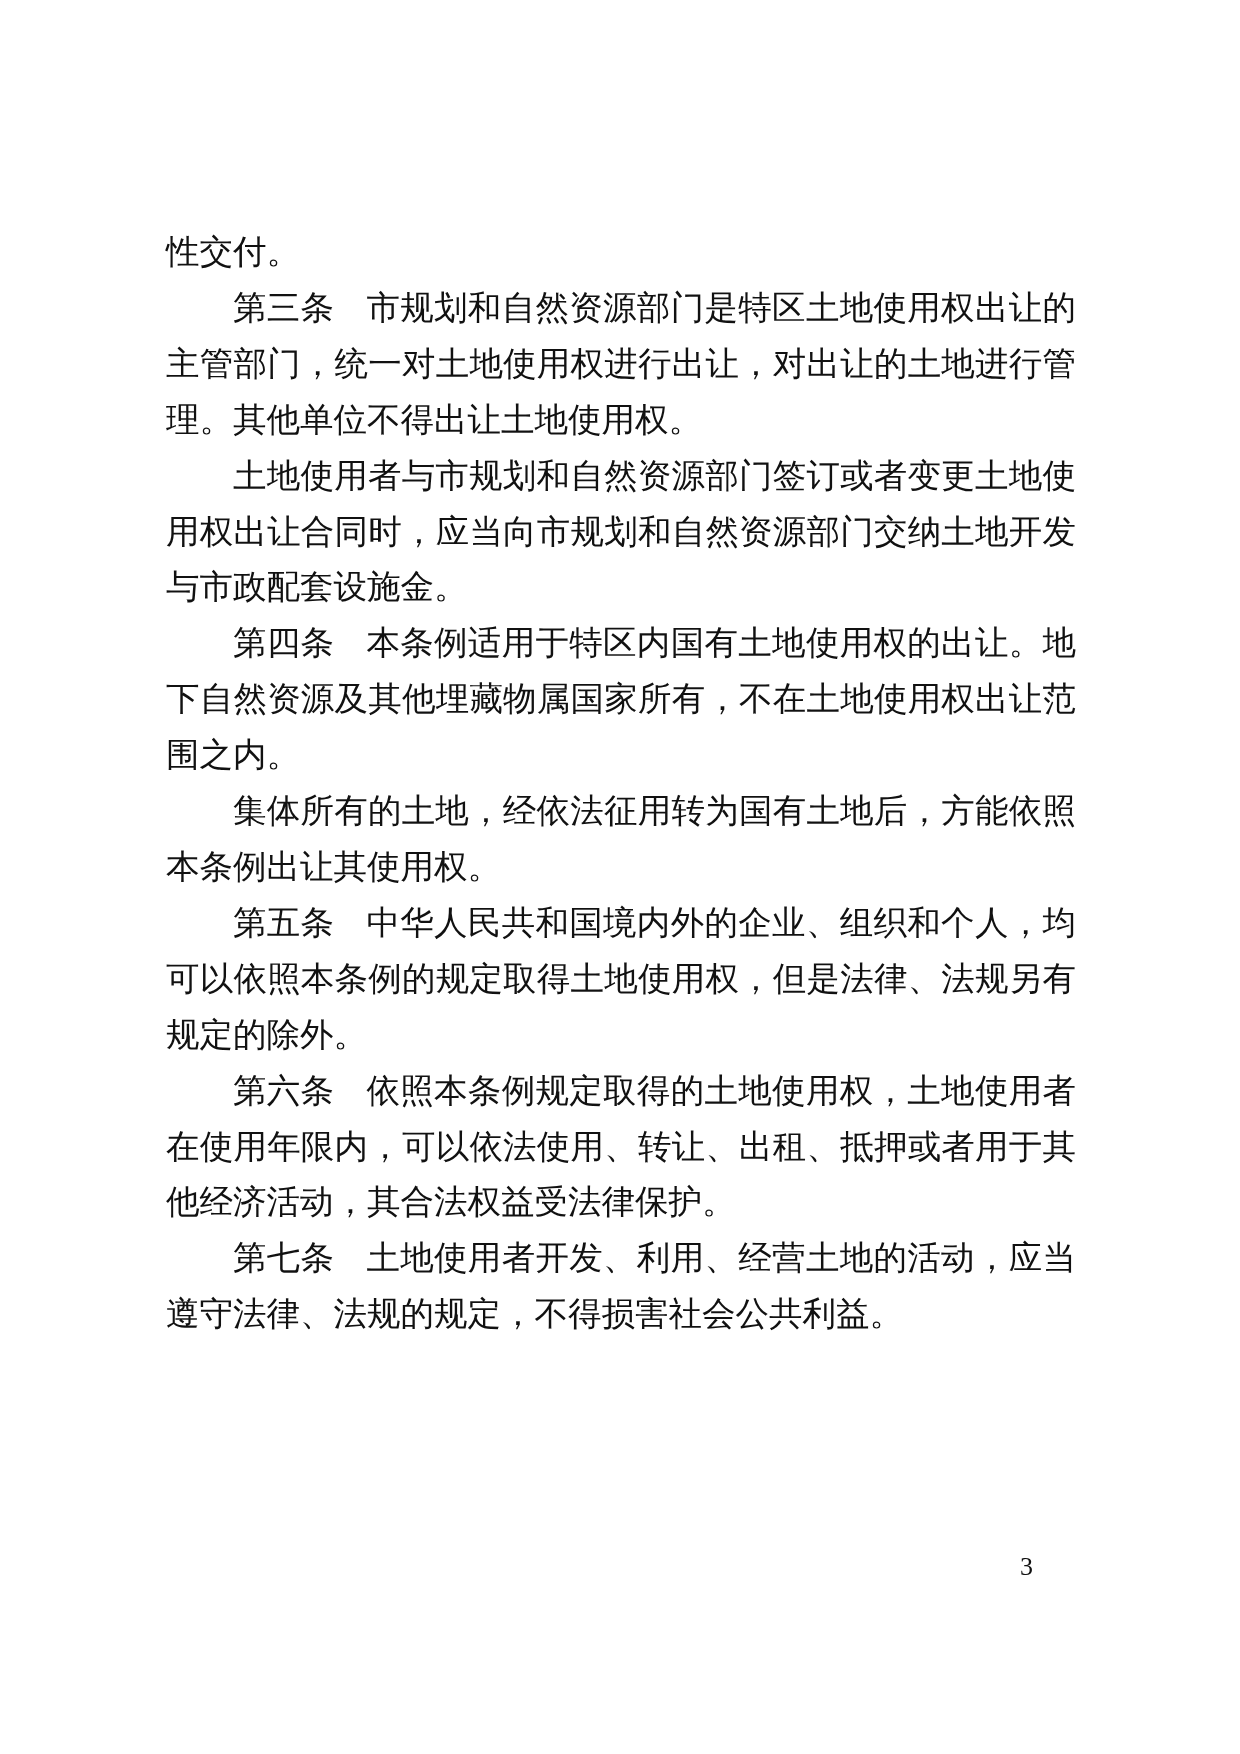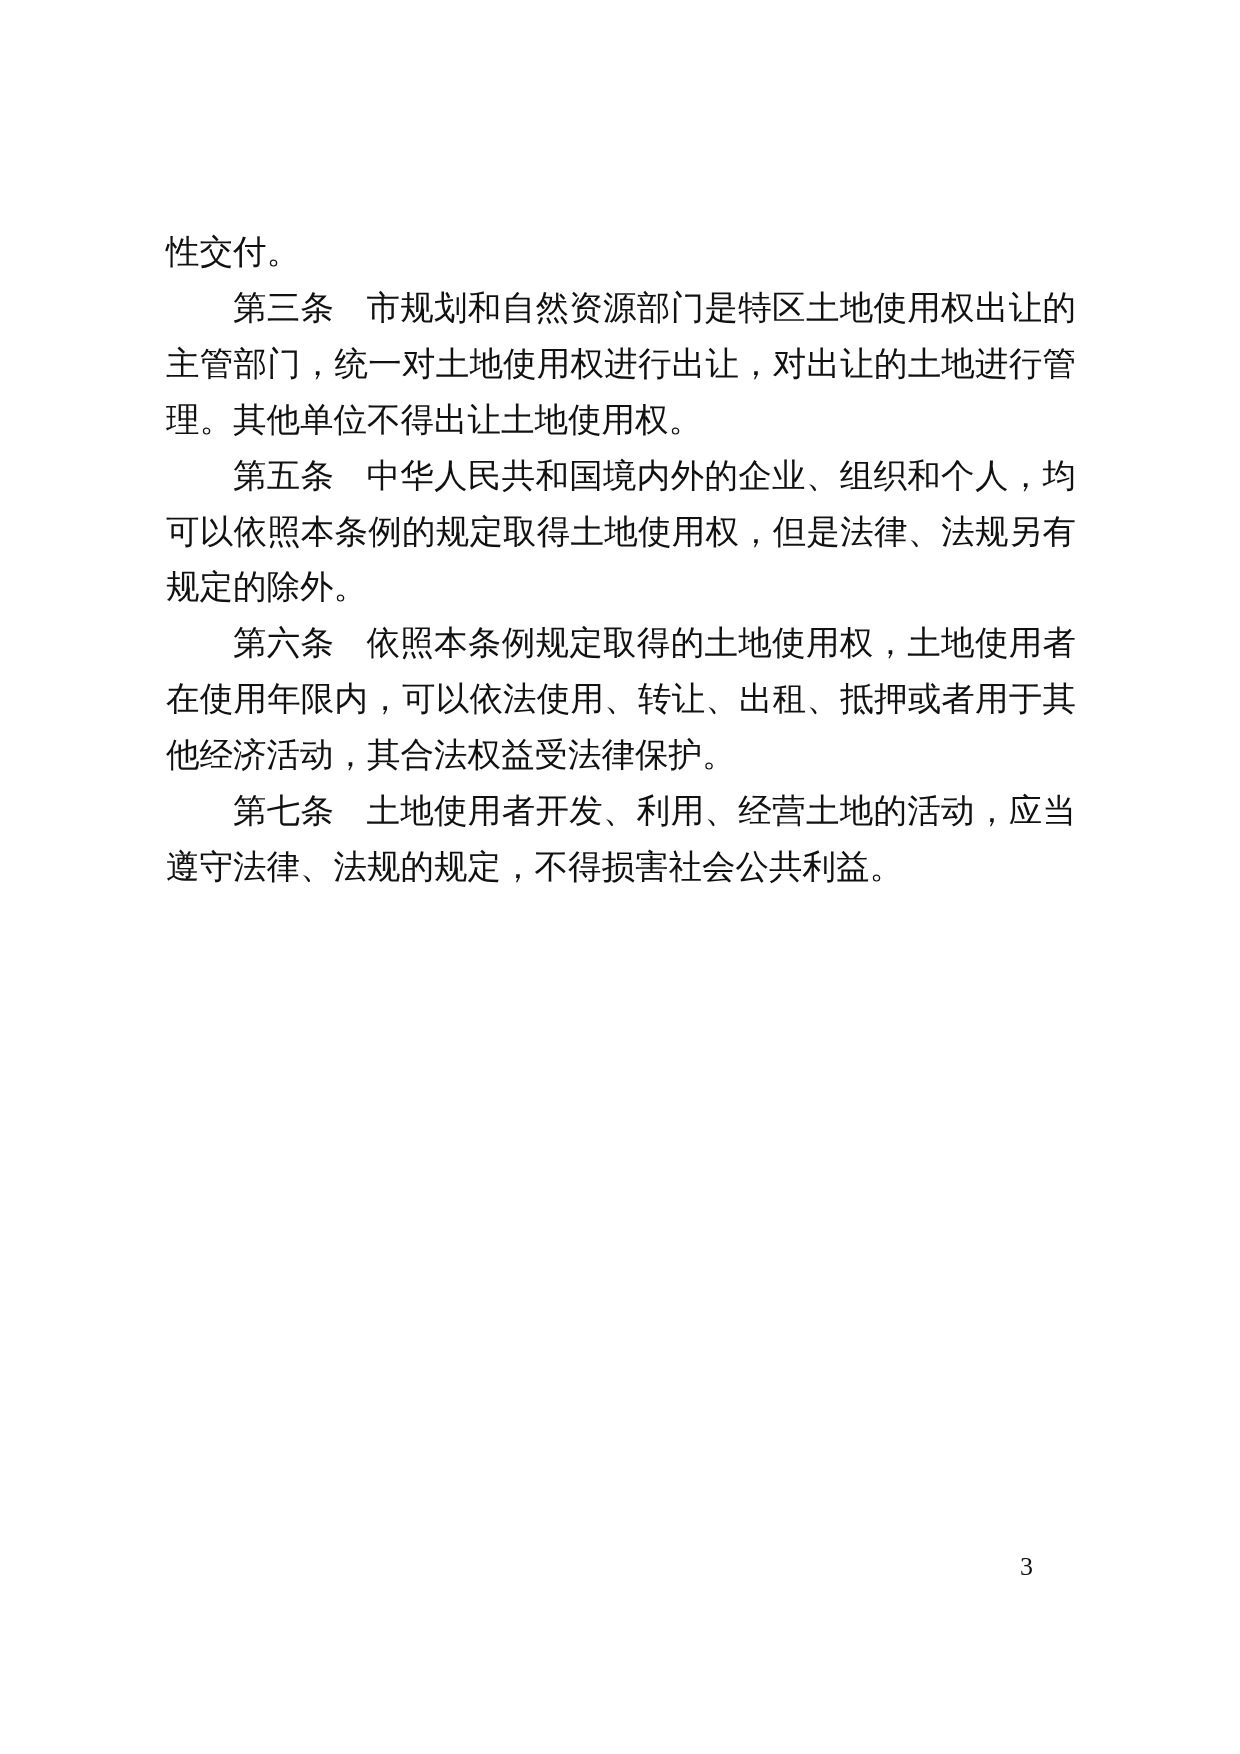--- a/index.html
+++ b/index.html
@@ -36,20 +36,29 @@
 
 <div class="page">
   <div class="body-text">
     <p class="para">
       <span>性交付。</span>
     </p>
     <p class="para indent">
       <span class="article-label">第三条</span><span>市规划和自然资源部门是特区土地使用权出让的主管部门，统一对土地使用权进行出让，对出让的土地进行管理。其他单位不得出让土地使用权。</span>
     </p>
     <p class="para indent">
+      <span>土地使用者与市规划和自然资源部门签订或者变更土地使用权出让合同时，应当向市规划和自然资源部门交纳土地开发与市政配套设施金。</span>
+    </p>
+    <p class="para indent">
+      <span class="article-label">第四条</span><span>本条例适用于特区内国有土地使用权的出让。地下自然资源及其他埋藏物属国家所有，不在土地使用权出让范围之内。</span>
+    </p>
+    <p class="para indent">
+      <span>集体所有的土地，经依法征用转为国有土地后，方能依照本条例出让其使用权。</span>
+    </p>
+    <p class="para indent">
       <span class="article-label">第五条</span><span>中华人民共和国境内外的企业、组织和个人，均可以依照本条例的规定取得土地使用权，但是法律、法规另有规定的除外。</span>
     </p>
     <p class="para indent">
       <span class="article-label">第六条</span><span>依照本条例规定取得的土地使用权，土地使用者在使用年限内，可以依法使用、转让、出租、抵押或者用于其他经济活动，其合法权益受法律保护。</span>
     </p>
     <p class="para indent">
       <span class="article-label">第七条</span><span>土地使用者开发、利用、经营土地的活动，应当遵守法律、法规的规定，不得损害社会公共利益。</span>
     </p>
   </div>
   <div class="page-number">3</div>

